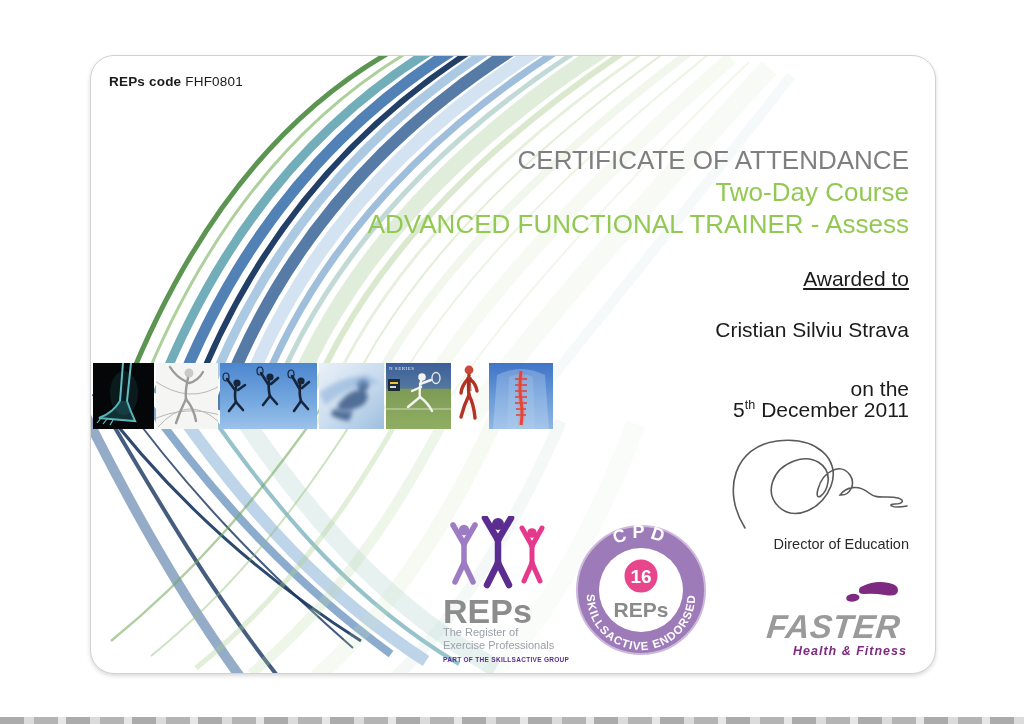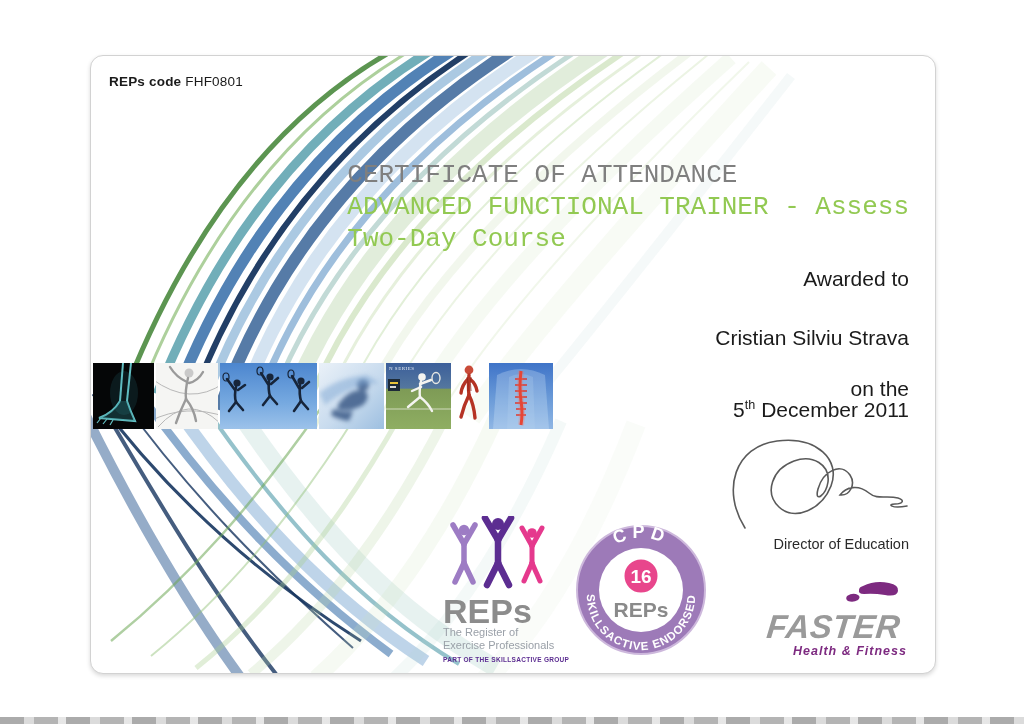--- a/index.html
+++ b/index.html
@@ -4,39 +4,39 @@
 <style>
   html,body{margin:0;padding:0;}
   body{
     width:1024px;height:724px;position:relative;overflow:hidden;
     background:#ffffff;
     font-family:"Liberation Sans", sans-serif;
     -webkit-font-smoothing:antialiased;
   }
   .card{
     position:absolute;left:90px;top:55px;width:844px;height:617px;
-    background:#ffffff;border:1px solid #d2d2d2;border-radius:13px;
+    background:#ffffff;border:1px solid #d2d2d2;border-radius:24px;
     box-shadow:0 2px 4px rgba(0,0,0,.15);
     overflow:hidden;
   }
   .swoosh{position:absolute;left:0;top:0;width:844px;height:617px;}
   .reps-code{
     position:absolute;left:18px;top:18px;font-size:13.5px;color:#1a1a1a;
     letter-spacing:.2px;
   }
   .reps-code b{font-weight:bold;}
   .title-block{
-    position:absolute;right:26px;top:103px;line-height:32px;
-    font-size:26px;white-space:nowrap;font-family:Liberation Mono, monospace;
+    position:absolute;right:26px;top:88px;text-align:right;line-height:32px;
+    font-size:26px;white-space:nowrap;
   }
   .title-gray{color:#7f7f7f;}
   .title-green{color:#92c952;}
   .award-line{position:absolute;right:26px;text-align:right;color:#1b1b1b;font-size:21px;white-space:nowrap;}
-  .awarded-to{top:211px;}
-  .recipient{top:270px;}
+  .awarded-to{top:211px;text-decoration:underline;}
+  .recipient{top:262px;}
   .on-the{top:321px;text-align:center;}
   .date-line{top:342px;}
   .date-line sup{font-size:60%;vertical-align:super;line-height:0;}
   .sig-block{position:absolute;right:26px;top:480px;text-align:right;color:#2a2a2a;font-size:14.5px;line-height:16.5px;white-space:nowrap;margin-left:42px;}
   .sig-scrawl{position:absolute;left:626px;top:376px;width:198px;height:112px;}
   
   .strip{position:absolute;left:2px;top:306px;height:67px;display:flex;align-items:center;}
   .ph{height:66px;margin-right:2px;position:relative;overflow:hidden;flex:none;}
   .ph svg{display:block;}
   .billboard-text{
@@ -113,22 +113,22 @@
     </g>
   </svg>
 
   <div class="reps-code">
     <b>REPs code</b>
     <span>FHF0801</span>
   </div>
 
   <div class="title-block">
     <div class="title-gray">CERTIFICATE OF ATTENDANCE</div>
+    <div class="title-green">Two-Day Course</div>
     <div class="title-green">ADVANCED FUNCTIONAL TRAINER - Assess</div>
-    <div class="title-green">Two-Day Course</div>
   </div>
 
   <div class="award-line awarded-to">Awarded to</div>
   <div class="award-line recipient">Cristian Silviu Strava</div>
   <div class="award-line on-the">on the</div>
   <div class="award-line date-line">
     <span>5</span><sup>th</sup>
     <span>December 2011</span>
   </div>
 

